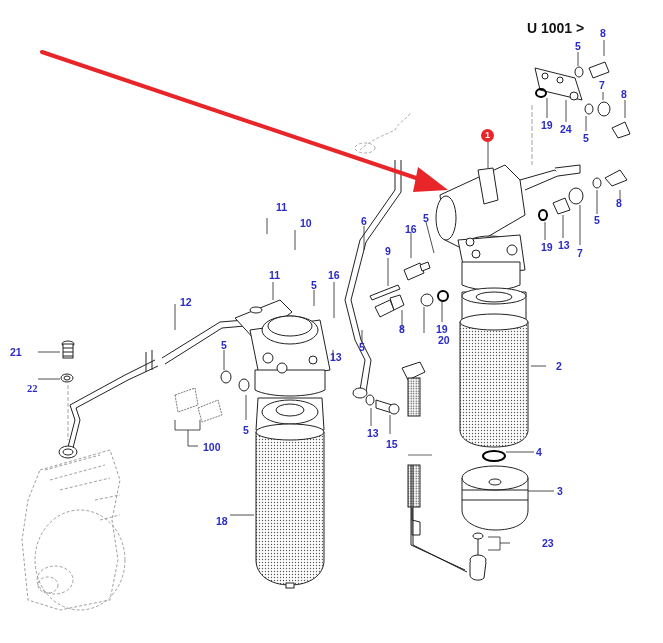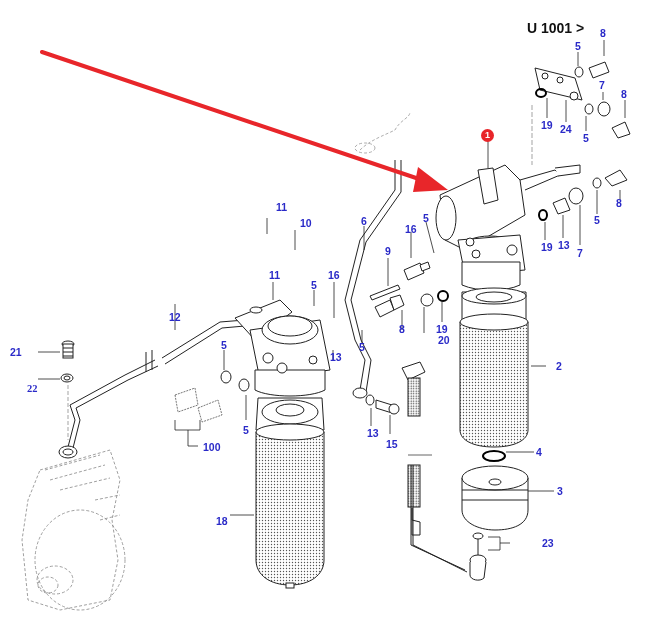--- a/index.html
+++ b/index.html
@@ -262,21 +262,21 @@
 <div class="callout" style="left:361px;top:216px;">6</div>
 <div class="callout" style="left:405px;top:224px;">16</div>
 <div class="callout" style="left:423px;top:213px;">5</div>
 <div class="callout" style="left:385px;top:246px;">9</div>
 <div class="callout" style="left:269px;top:270px;">11</div>
 <div class="callout" style="left:311px;top:280px;">5</div>
 <div class="callout" style="left:328px;top:270px;">16</div>
 <div class="callout" style="left:399px;top:324px;">8</div>
 <div class="callout" style="left:436px;top:324px;">19</div>
 <div class="callout" style="left:418px;top:335px;margin-left:20px;">20</div>
-<div class="callout" style="left:169px;top:297px;margin-top:15px;">12</div>
+<div class="callout" style="left:180px;top:297px;">12</div>
 <div class="callout" style="left:221px;top:340px;">5</div>
 <div class="callout" style="left:330px;top:352px;">13</div>
 <div class="callout" style="left:359px;top:342px;">5</div>
 <div class="callout" style="left:10px;top:347px;">21</div>
 <div class="callout" style="left:27px;top:384px;font-family:Liberation Serif, serif;">22</div>
 <div class="callout" style="left:243px;top:425px;">5</div>
 <div class="callout" style="left:203px;top:442px;">100</div>
 <div class="callout" style="left:367px;top:428px;">13</div>
 <div class="callout" style="left:386px;top:439px;">15</div>
 <div class="callout" style="left:556px;top:361px;">2</div>

